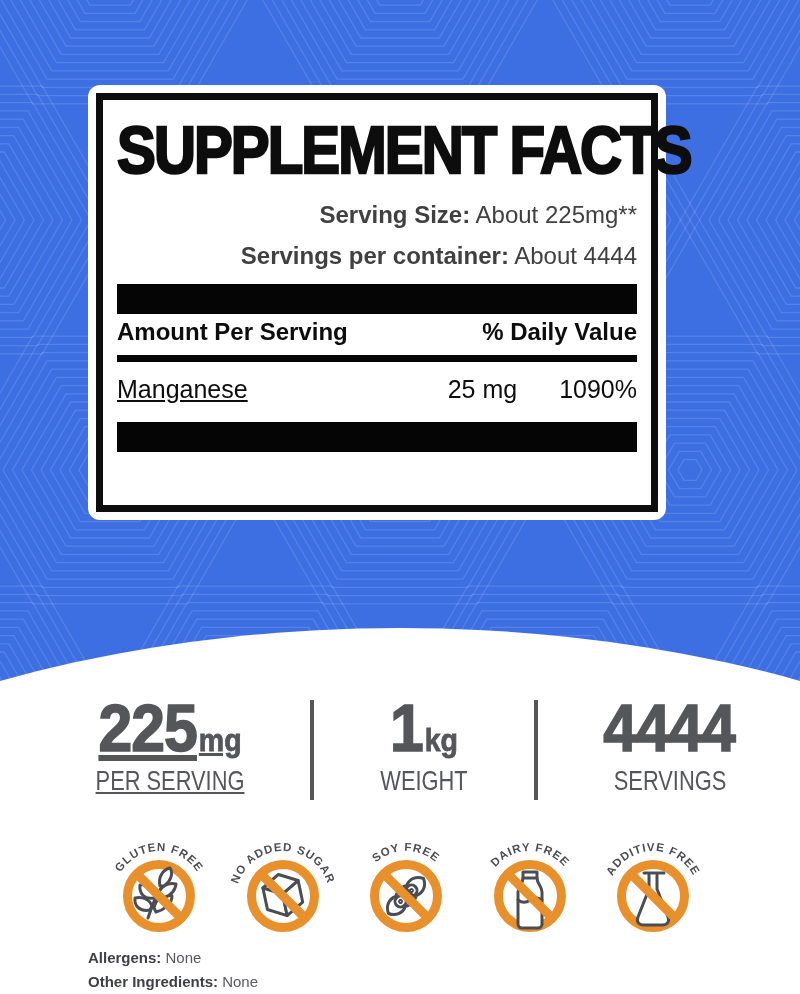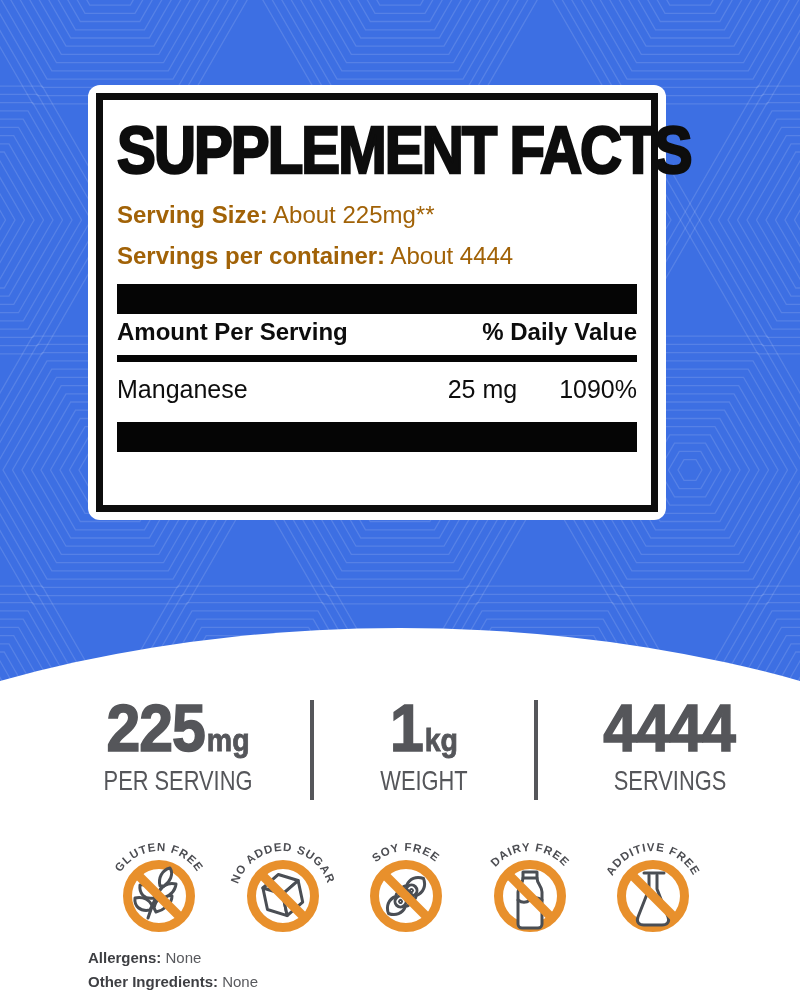--- a/index.html
+++ b/index.html
@@ -48,49 +48,49 @@
     font-weight: bold;
     letter-spacing: -2px;
     line-height: 1;
     white-space: nowrap;
     color: #0d0d0d;
     -webkit-text-stroke: 2.2px #0d0d0d;
     transform: scale(0.97, 1.12);
     transform-origin: left top;
     margin-top: 2px;
   }
-  .sf-line { font-size: 24px; color: #a16207; }
+  .sf-line { font-size: 24px; color: #404040; text-align: right; }
   .sf-line .lbl { font-weight: bold; }
   .sf-line1 { margin-top: 24px; }
   .sf-line2 { margin-top: 13px; }
   .black-bar { height: 30px; background: #050505; }
   .bar1 { margin-top: 14px; }
   .bar2 { margin-top: 17px; }
   .sf-header {
     display: flex; justify-content: space-between; align-items: baseline;
     margin-top: 4px;
     font-size: 24px; font-weight: bold; color: #0d0d0d;
   }
   .sf-divider { height: 7px; background: #050505; margin-top: 9px; }
   .sf-row {
     display: flex; align-items: flex-start;
     margin-top: 12px;
     font-size: 25px; color: #0d0d0d;
     line-height: 1.25;
   }
-  .sf-row .name { flex: 1; }
+  .sf-row .name { flex: 1; text-decoration: underline; }
   .sf-row .amount { margin-right: 42px; }
 
   
   .stats { position: absolute; left: 0; top: 694px; width: 800px; height: 112px; }
   .stat {
     position: absolute; top: 0; width: 220px; height: 112px;
     text-align: center; color: #55565a;
   }
-  .stat-1 { left: 68px; }
+  .stat-1 { left: 60px; text-decoration: underline; }
   .stat-2 { left: 314px; }
   .stat-3 { left: 560px; }
   .stat-num {
     display: flex; justify-content: center; align-items: baseline;
     height: 68px;
     font-weight: bold;
     transform: scaleX(0.92);
     transform-origin: center;
   }
   .stat-num .val { font-size: 66px; line-height: 68px; -webkit-text-stroke: 1.6px #55565a; letter-spacing: -1px; }

